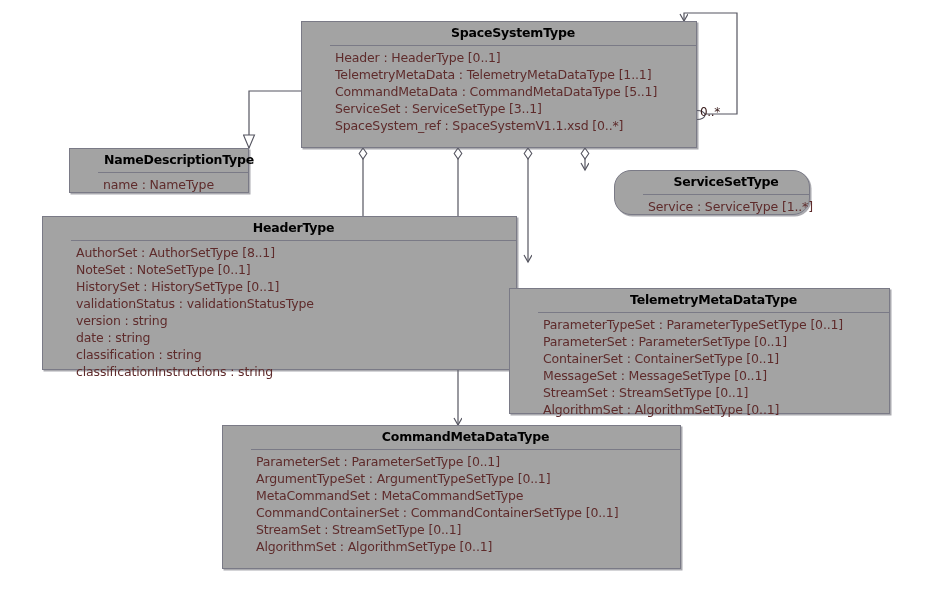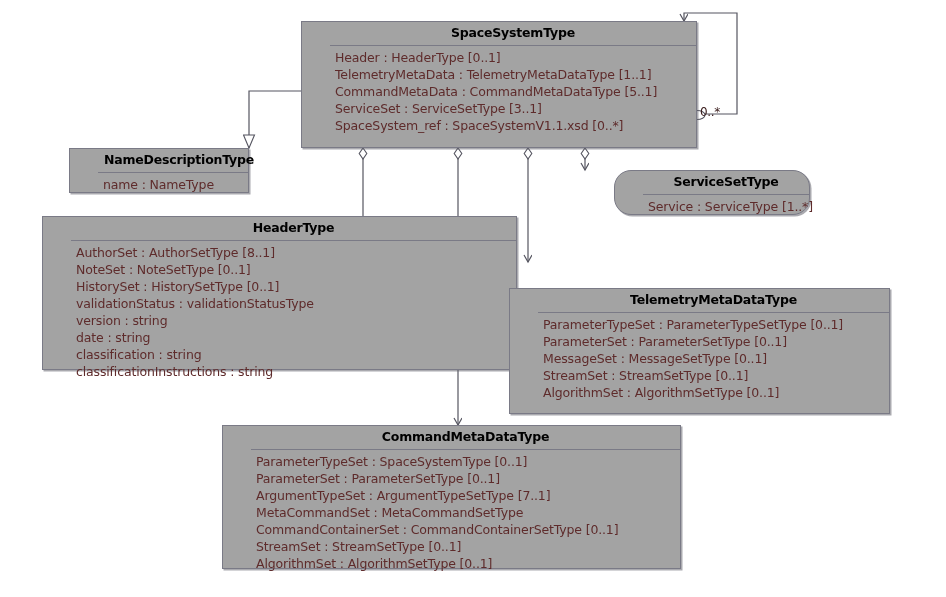--- a/index.html
+++ b/index.html
@@ -145,31 +145,31 @@
           <div class="uml-attr">date : string</div>
           <div class="uml-attr">classification : string</div>
           <div class="uml-attr">classificationInstructions : string</div>
         </div>
       </div>
       <div class="uml-class" style="left: 509px; top: 262px; width: 381px; height: 126px; margin-top: 26px;">
         <div class="uml-title">TelemetryMetaDataType</div>
         <div class="uml-attrs">
           <div class="uml-attr">ParameterTypeSet : ParameterTypeSetType [0..1]</div>
           <div class="uml-attr">ParameterSet : ParameterSetType [0..1]</div>
+          <div class="uml-attr">ContainerSet : ContainerSetType [0..1]</div>
           <div class="uml-attr">MessageSet : MessageSetType [0..1]</div>
           <div class="uml-attr">StreamSet : StreamSetType [0..1]</div>
           <div class="uml-attr">AlgorithmSet : AlgorithmSetType [0..1]</div>
         </div>
       </div>
       <div class="uml-class" style="left: 222px; top: 425px; width: 459px; height: 144px;">
         <div class="uml-title">CommandMetaDataType</div>
         <div class="uml-attrs">
-          <div class="uml-attr">ParameterTypeSet : SpaceSystemType [0..1]</div>
           <div class="uml-attr">ParameterSet : ParameterSetType [0..1]</div>
-          <div class="uml-attr">ArgumentTypeSet : ArgumentTypeSetType [7..1]</div>
+          <div class="uml-attr">ArgumentTypeSet : ArgumentTypeSetType [0..1]</div>
           <div class="uml-attr">MetaCommandSet : MetaCommandSetType</div>
           <div class="uml-attr">CommandContainerSet : CommandContainerSetType [0..1]</div>
           <div class="uml-attr">StreamSet : StreamSetType [0..1]</div>
           <div class="uml-attr">AlgorithmSet : AlgorithmSetType [0..1]</div>
         </div>
       </div>
     </div>
 
 </div>
 

